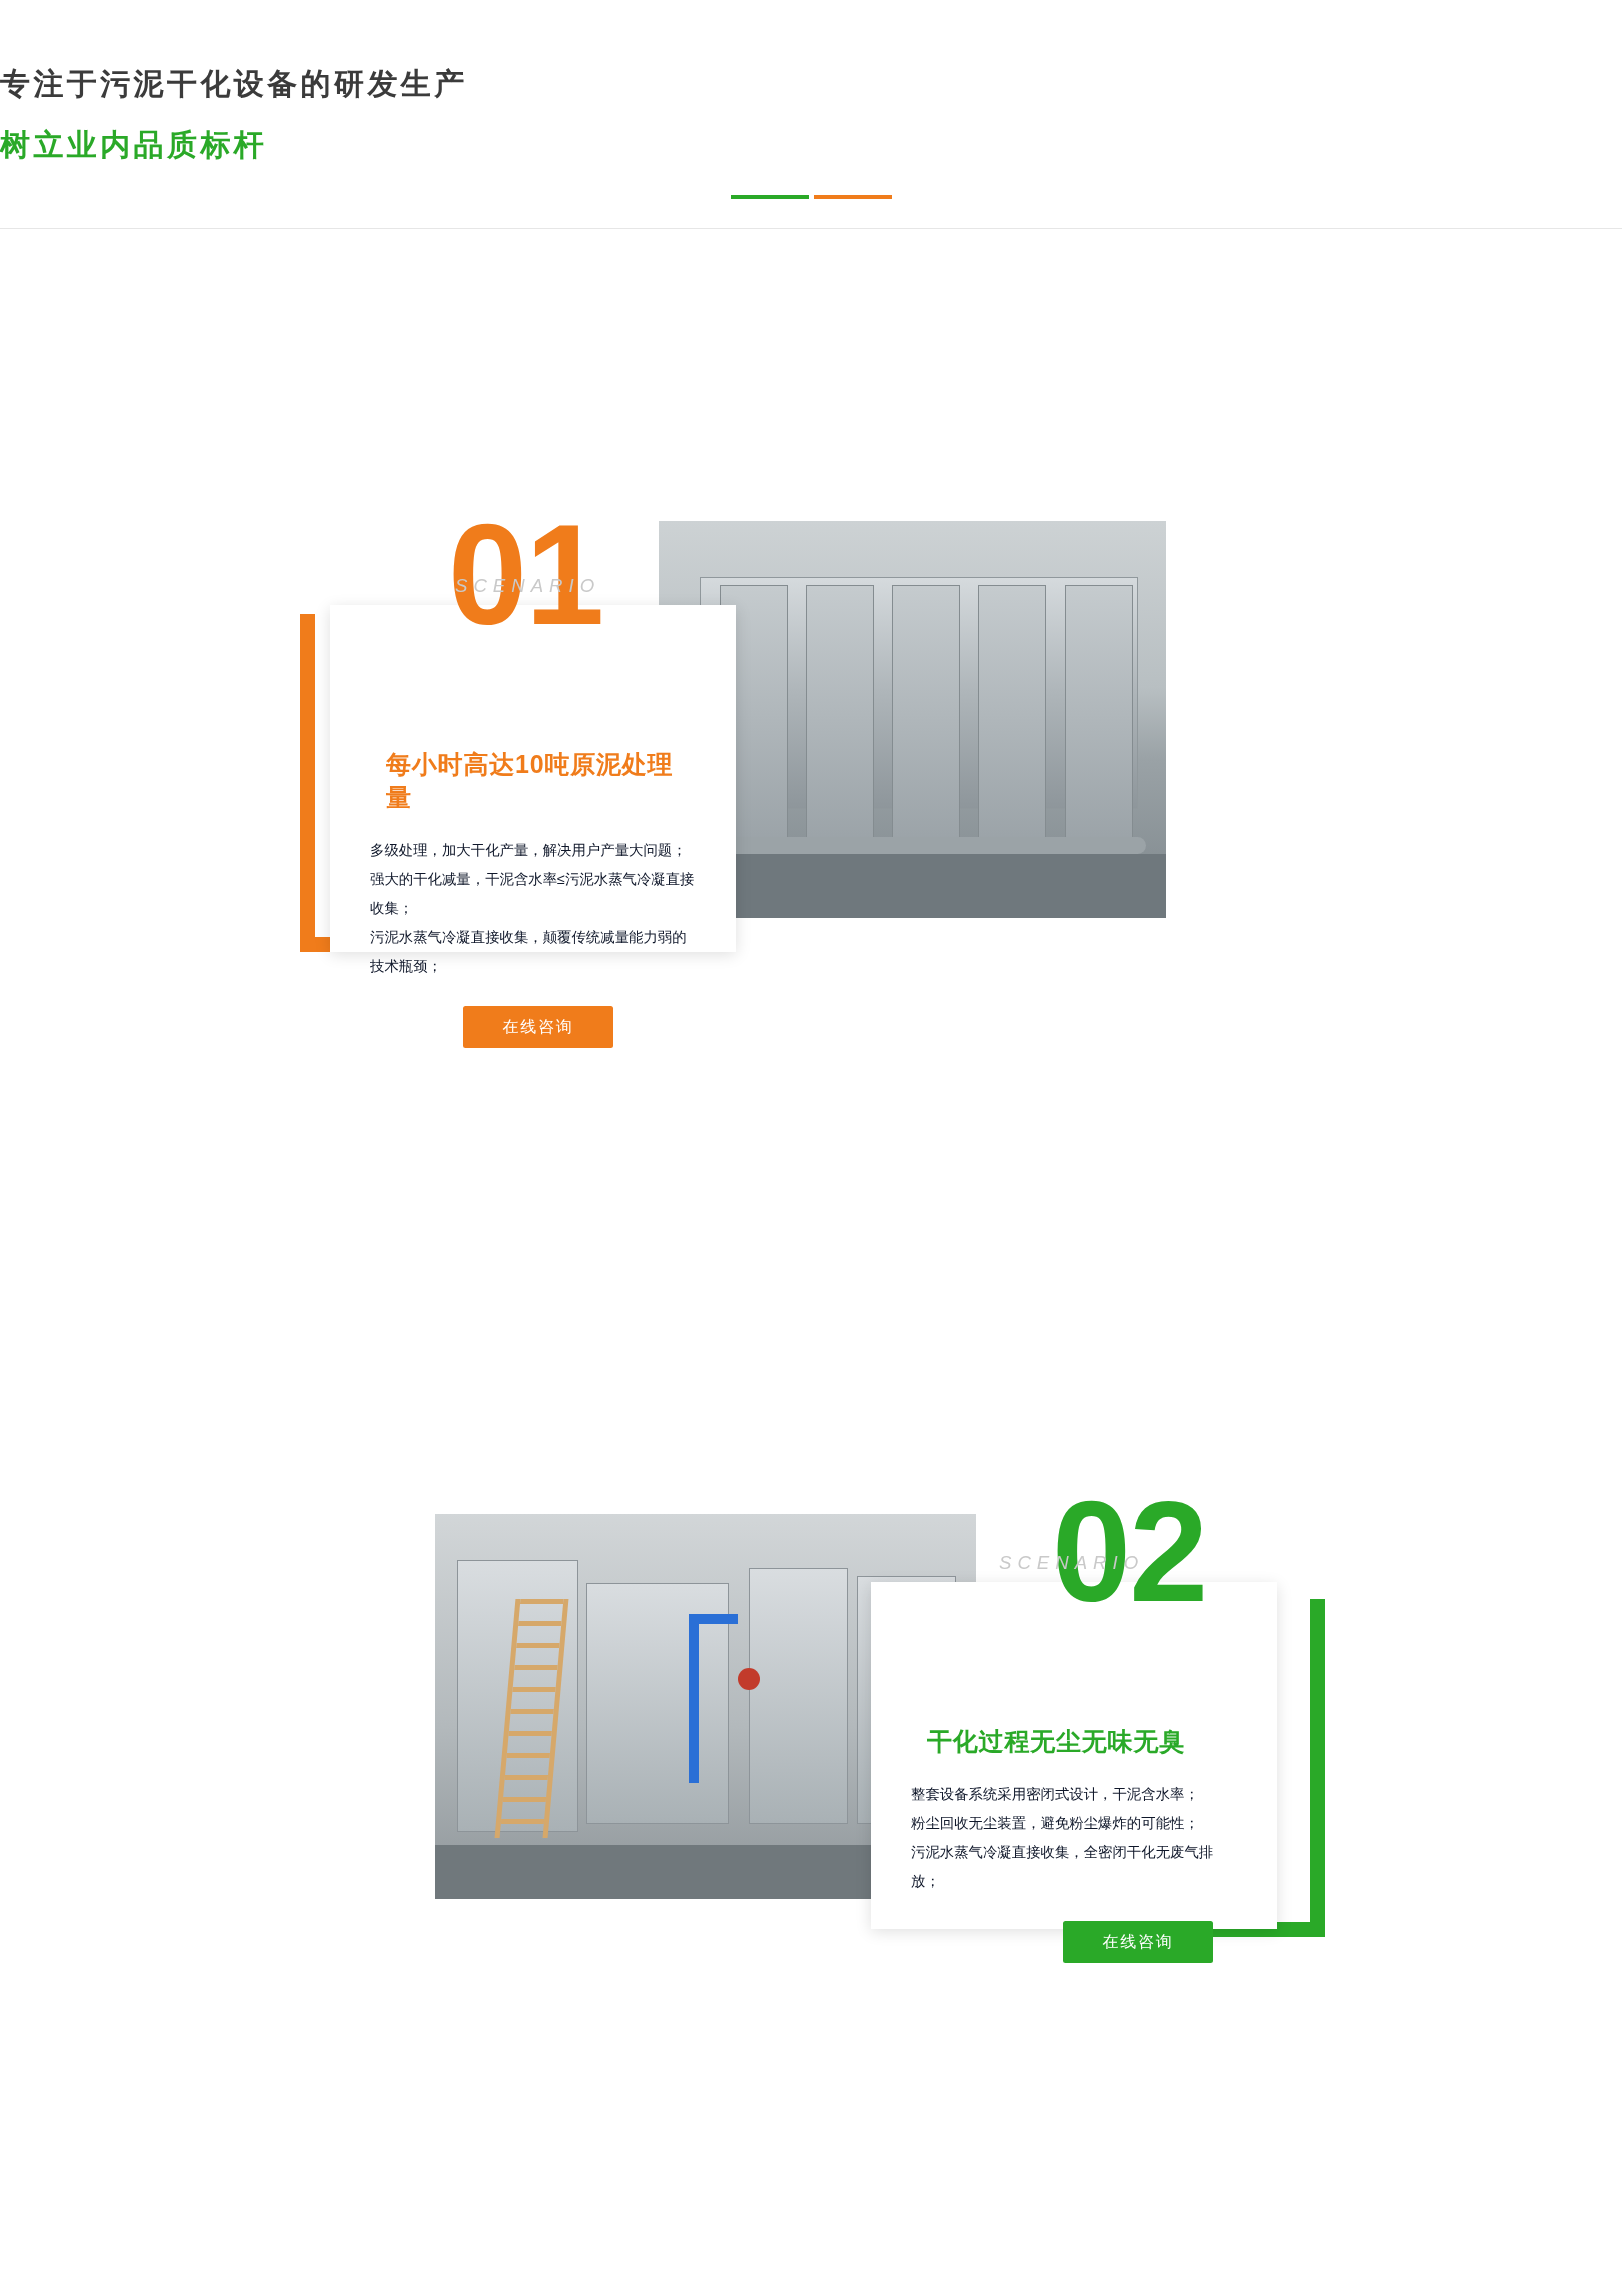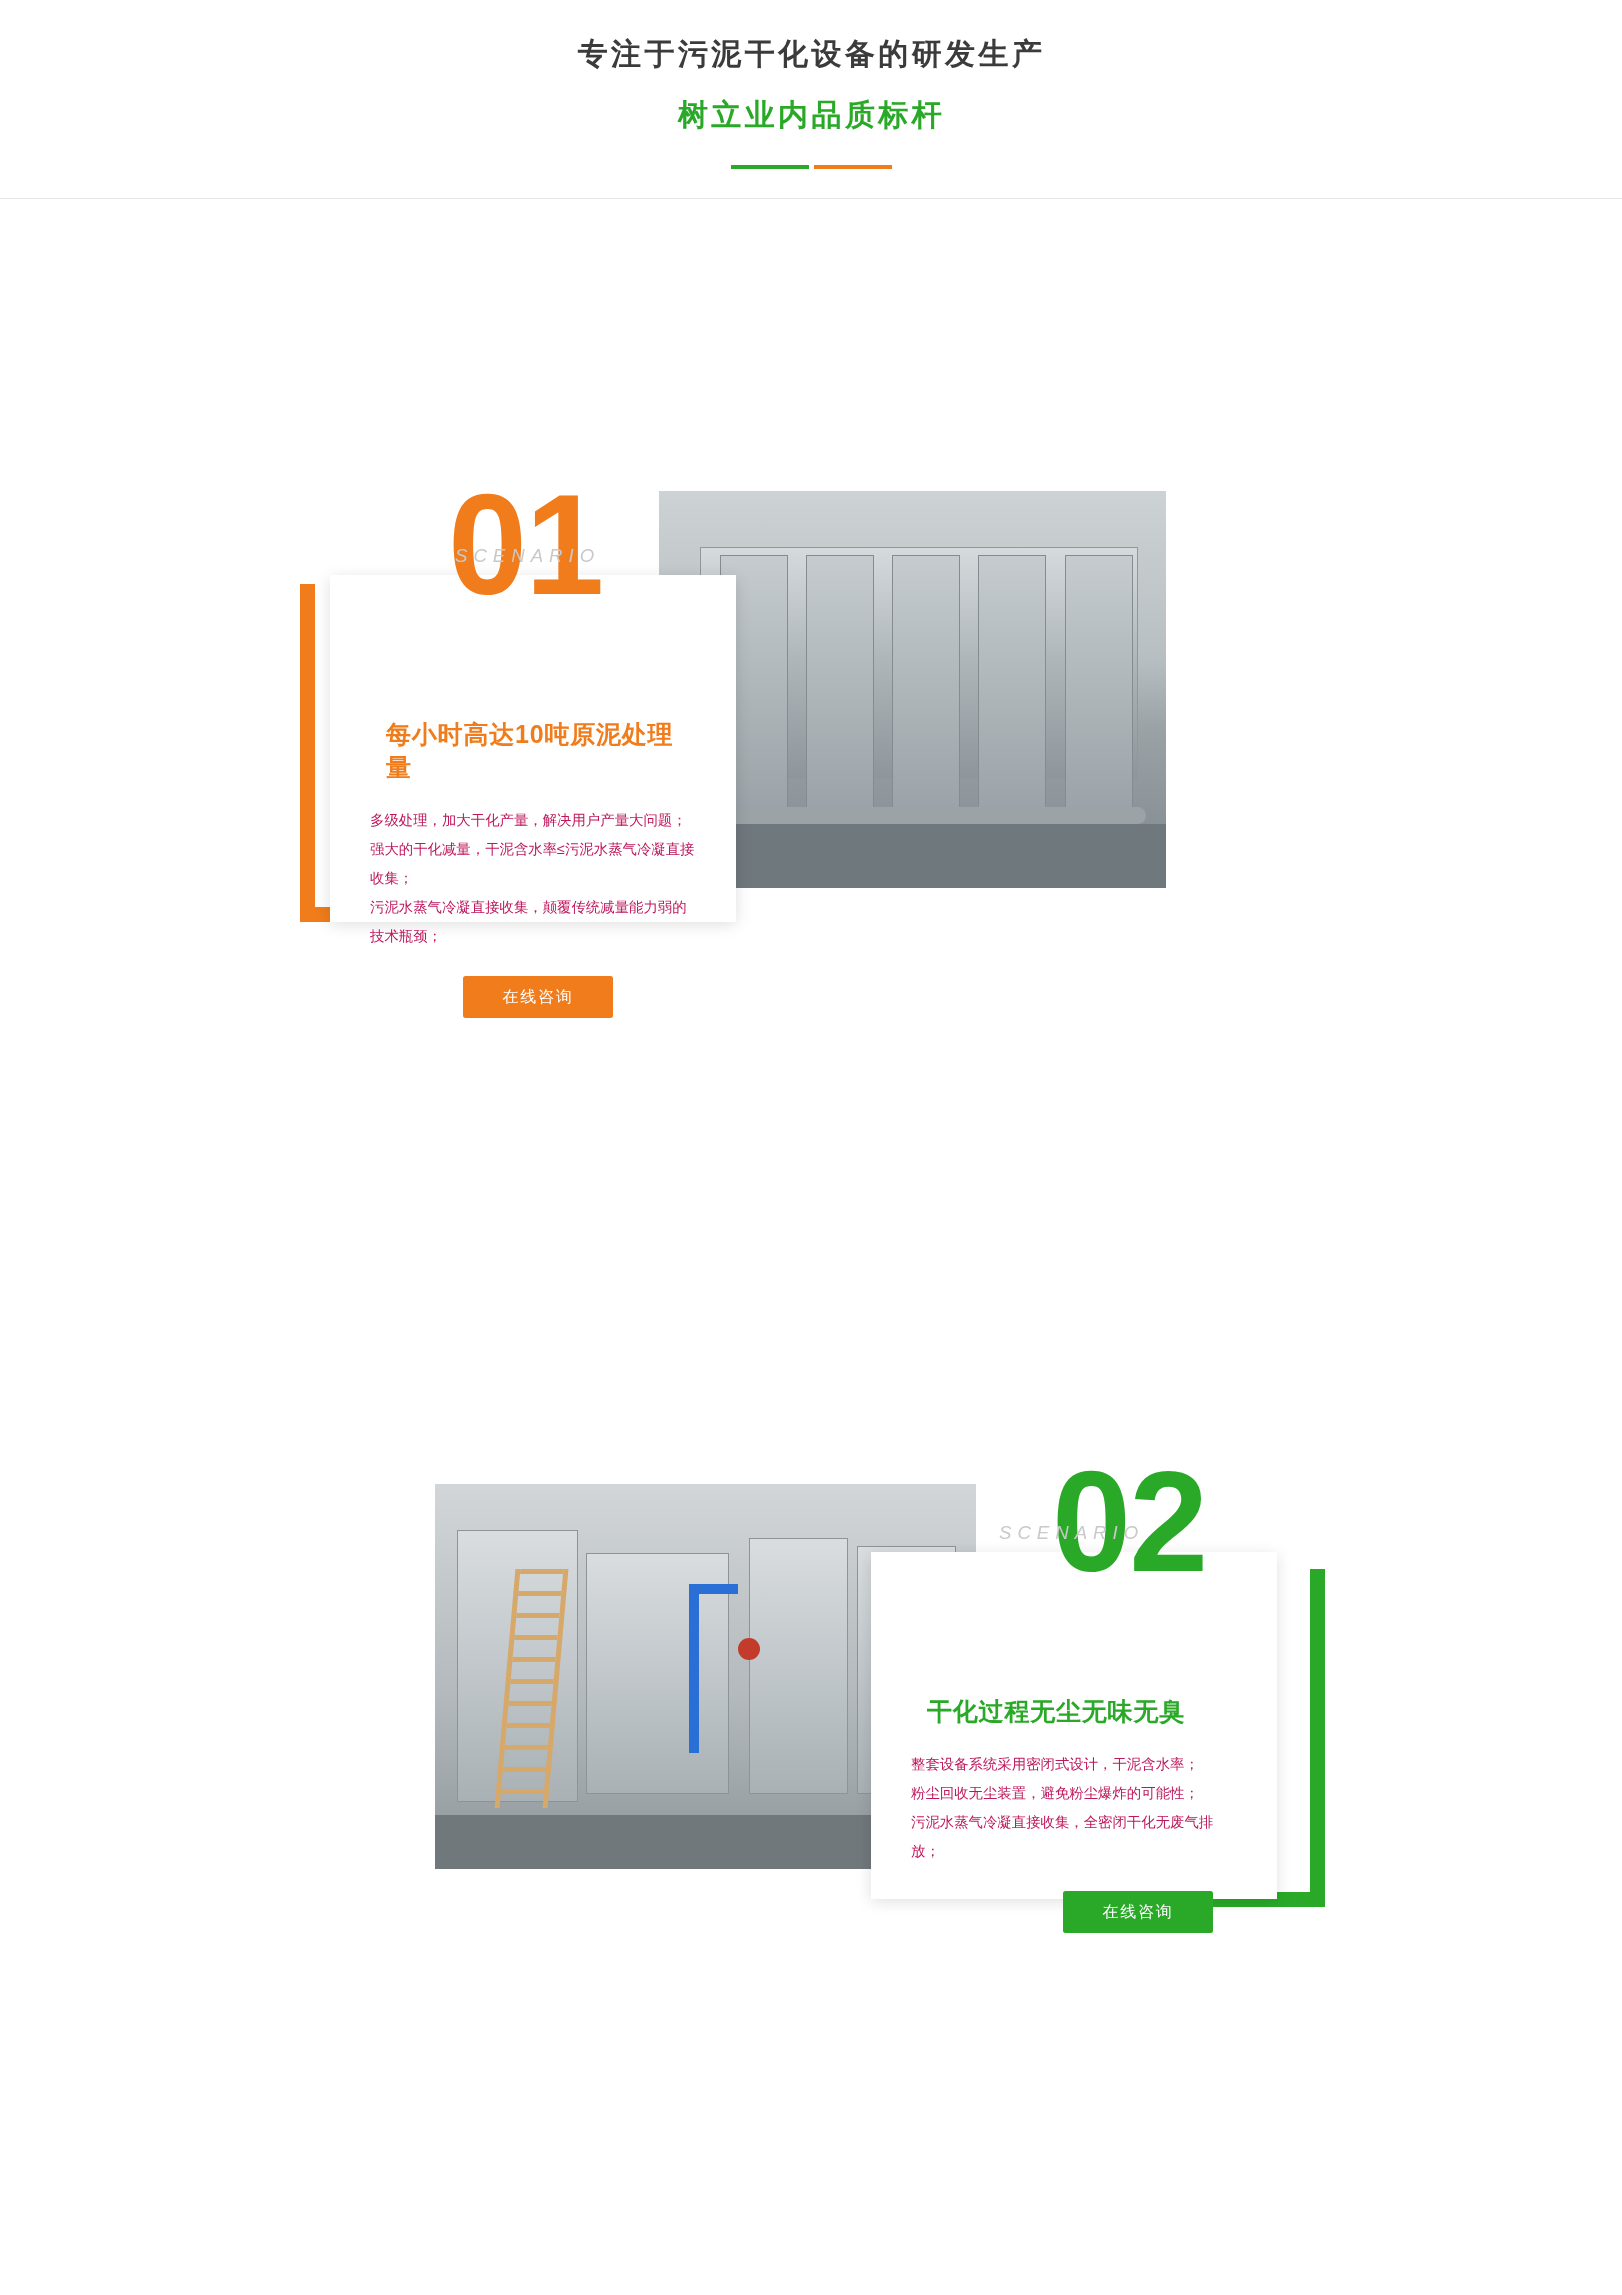--- a/index.html
+++ b/index.html
@@ -11,22 +11,21 @@
   }
   .page{
     position:relative;
     width:1623px;
     min-height:2295px;
     overflow:hidden;
   }
 
   
   .header{
-    padding-top:34px;
-    text-align:center;
+    padding-top:64px;
   }
   .header .line1{
     font-size:30px;
     font-weight:bold;
     color:#3b3b3b;
     letter-spacing:3.4px;
   }
   .header .line2{
     margin-top:20px;
     font-size:30px;
@@ -109,21 +108,21 @@
     font-size:25px;
     font-weight:bold;
     letter-spacing:0.8px;
   }
   .card h3.orange{color:#f07c1b;}
   .card h3.green{color:#2aa928;}
   .card .desc{
     margin-top:22px;
     font-size:14.4px;
     line-height:29px;
-    color:#be185d;
+    color:#0f172a;
   }
   .btn{
     display:inline-block;
     margin-top:25px;
     width:150px;
     height:42px;
     line-height:42px;
     text-align:center;
     color:#ffffff;
     font-size:16px;

